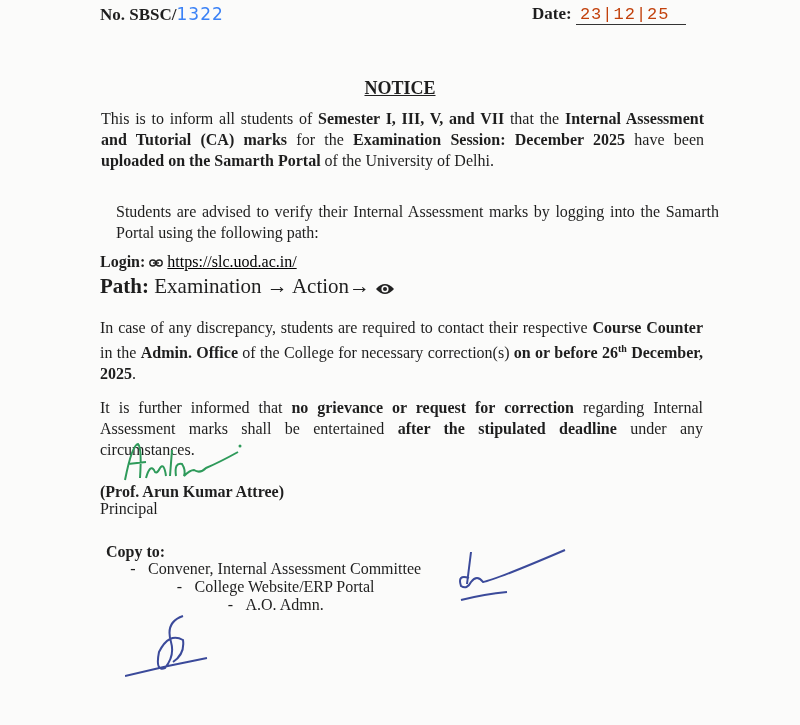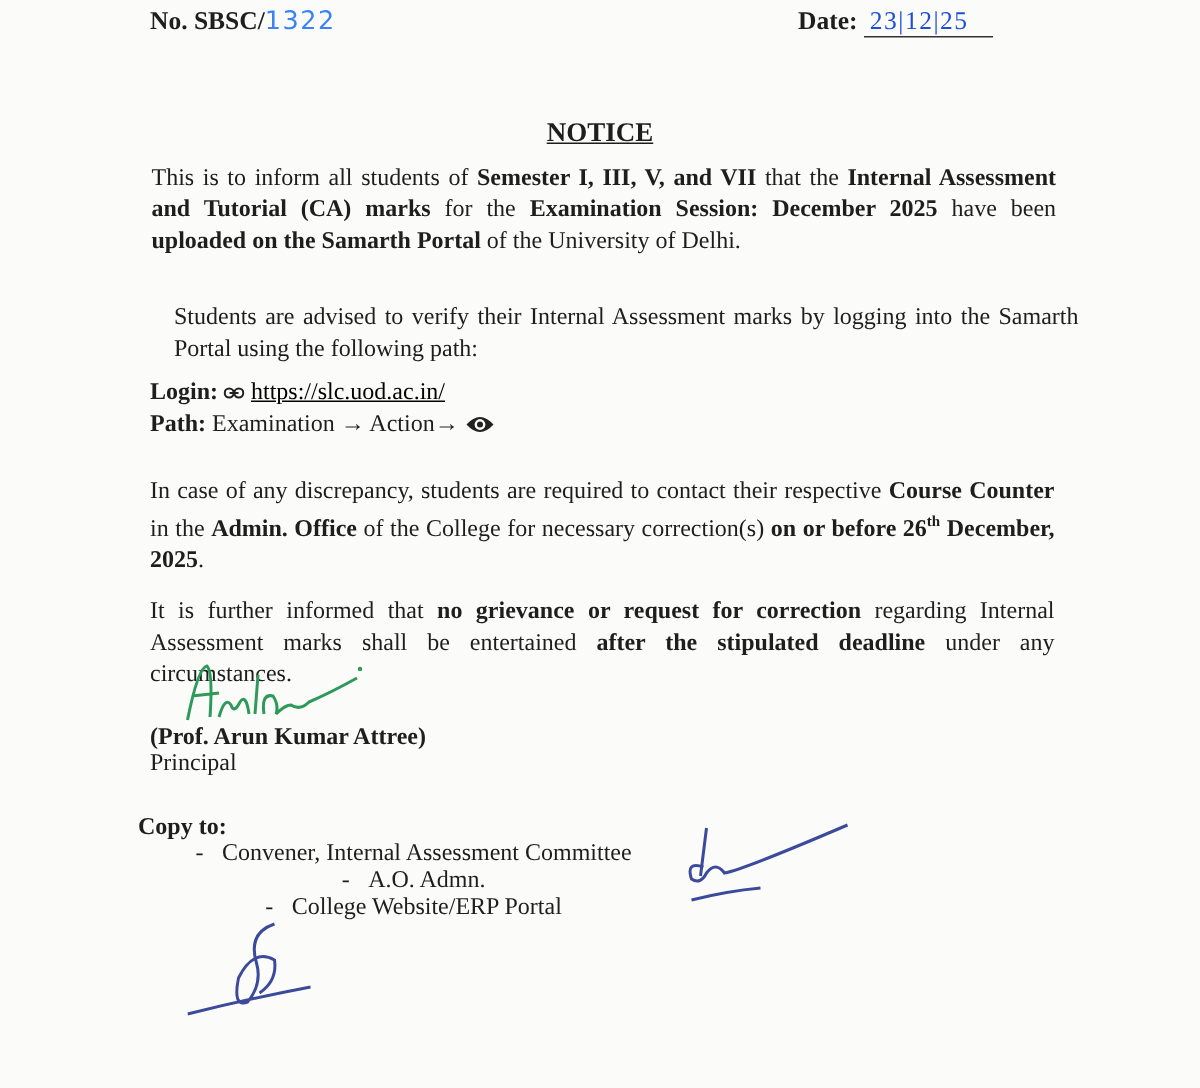--- a/index.html
+++ b/index.html
@@ -7,34 +7,34 @@
     width: 800px; height: 725px; overflow: hidden;
     background: #fbfbfa;
     font-family: "Liberation Serif", "DejaVu Serif", serif;
     color: #1e1e1e;
     position: relative;
   }
   .page { position: absolute; left: 0; top: 0; width: 800px; height: 725px; }
   .hdr-left { position: absolute; left: 100px; top: 4px; font-size: 17px; font-weight: bold; }
   .hdr-left .hand { font-family: "DejaVu Sans", sans-serif; font-weight: normal; color: #3b82f6; font-size: 17px; letter-spacing: 1px; }
   .hdr-right { position: absolute; left: 532px; top: 4px; font-size: 17px; font-weight: bold; }
-  .hdr-right .hand { font-family: Liberation Serif, serif; font-weight: normal; color: #1d4ed8; font-size: 17px; display: inline-block; border-bottom: 1.5px solid #333; padding: 0 16px 0 4px; letter-spacing: 1px; }
+  .hdr-right .hand { font-family: Liberation Mono, monospace; font-weight: normal; color: #c2410c; font-size: 17px; display: inline-block; border-bottom: 1.5px solid #333; padding: 0 16px 0 4px; letter-spacing: 1px; }
   .title { position: absolute; left: 0; width: 800px; top: 78px; text-align: center; font-size: 18px; font-weight: bold; text-decoration: underline; }
   .para { position: absolute; left: 100px; width: 603px; font-size: 16px; line-height: 21px; text-align: justify; }
   .p1 { top: 107px; }
   .p2 { top: 185px; }
   .login { position: absolute; left: 100px; top: 253px; font-size: 16px; }
-  .path { position: absolute; left: 100px; top: 274px; font-size: 16px; }
+  .path { position: absolute; left: 100px; top: 274px; font-size: 21px; }
   .login a { color: #000000; text-decoration: underline; }
   .p3 { top: 317px; }
   .p4 { top: 397px; }
   .sig1 { position: absolute; left: 120px; top: 440px; }
   .sign-name { position: absolute; left: 100px; top: 483px; font-size: 16px; font-weight: bold; }
   .sign-title { position: absolute; left: 100px; top: 500px; font-size: 16px; }
-  .copy-label { position: absolute; left: 92px; top: 543px; font-size: 16px; font-weight: bold; }
+  .copy-label { position: absolute; left: 106px; top: 543px; font-size: 16px; font-weight: bold; }
   .copy-list { position: absolute; left: 118px; top: 560px; margin: 0; padding: 0; list-style: none; font-size: 16px; line-height: 18px; text-align: center; }
   .copy-list li .dash { display: inline-block; width: 30px; }
   .sig2 { position: absolute; left: 455px; top: 548px; }
   .sig3 { position: absolute; left: 125px; top: 612px; }
   .eye { display: inline-block; vertical-align: -3px; }
   .link-ic { display: inline-block; vertical-align: 0px; }
   sup { font-size: 10px; }
 </style>
 </head>
 <body>
@@ -96,22 +96,22 @@
       <circle cx="120" cy="6" r="1.5" fill="#2e9a5a"></circle>
     </svg>
   </div>
 
   <div class="sign-name">(Prof. Arun Kumar Attree)</div>
   <div class="sign-title">Principal</div>
 
   <div class="copy-label">Copy to:</div>
   <ul class="copy-list">
     <li><span class="dash">-</span><span>Convener, Internal Assessment Committee</span></li>
+    <li><span class="dash">-</span><span>College Website/ERP Portal</span></li>
     <li><span class="dash">-</span><span>A.O. Admn.</span></li>
-    <li><span class="dash">-</span><span>College Website/ERP Portal</span></li>
   </ul>
 
   <div class="sig2">
     <svg width="120" height="60" viewBox="0 0 120 60">
       <path d="M16 4 L12 36 M14 30 Q2 26 6 38 Q12 42 16 34 Q22 26 28 34 Q40 32 110 2 M6 52 Q30 46 52 44" fill="none" stroke="#3b4a9a" stroke-width="2"></path>
     </svg>
   </div>
 
   <div class="sig3">
     <svg width="90" height="70" viewBox="0 0 90 70">

